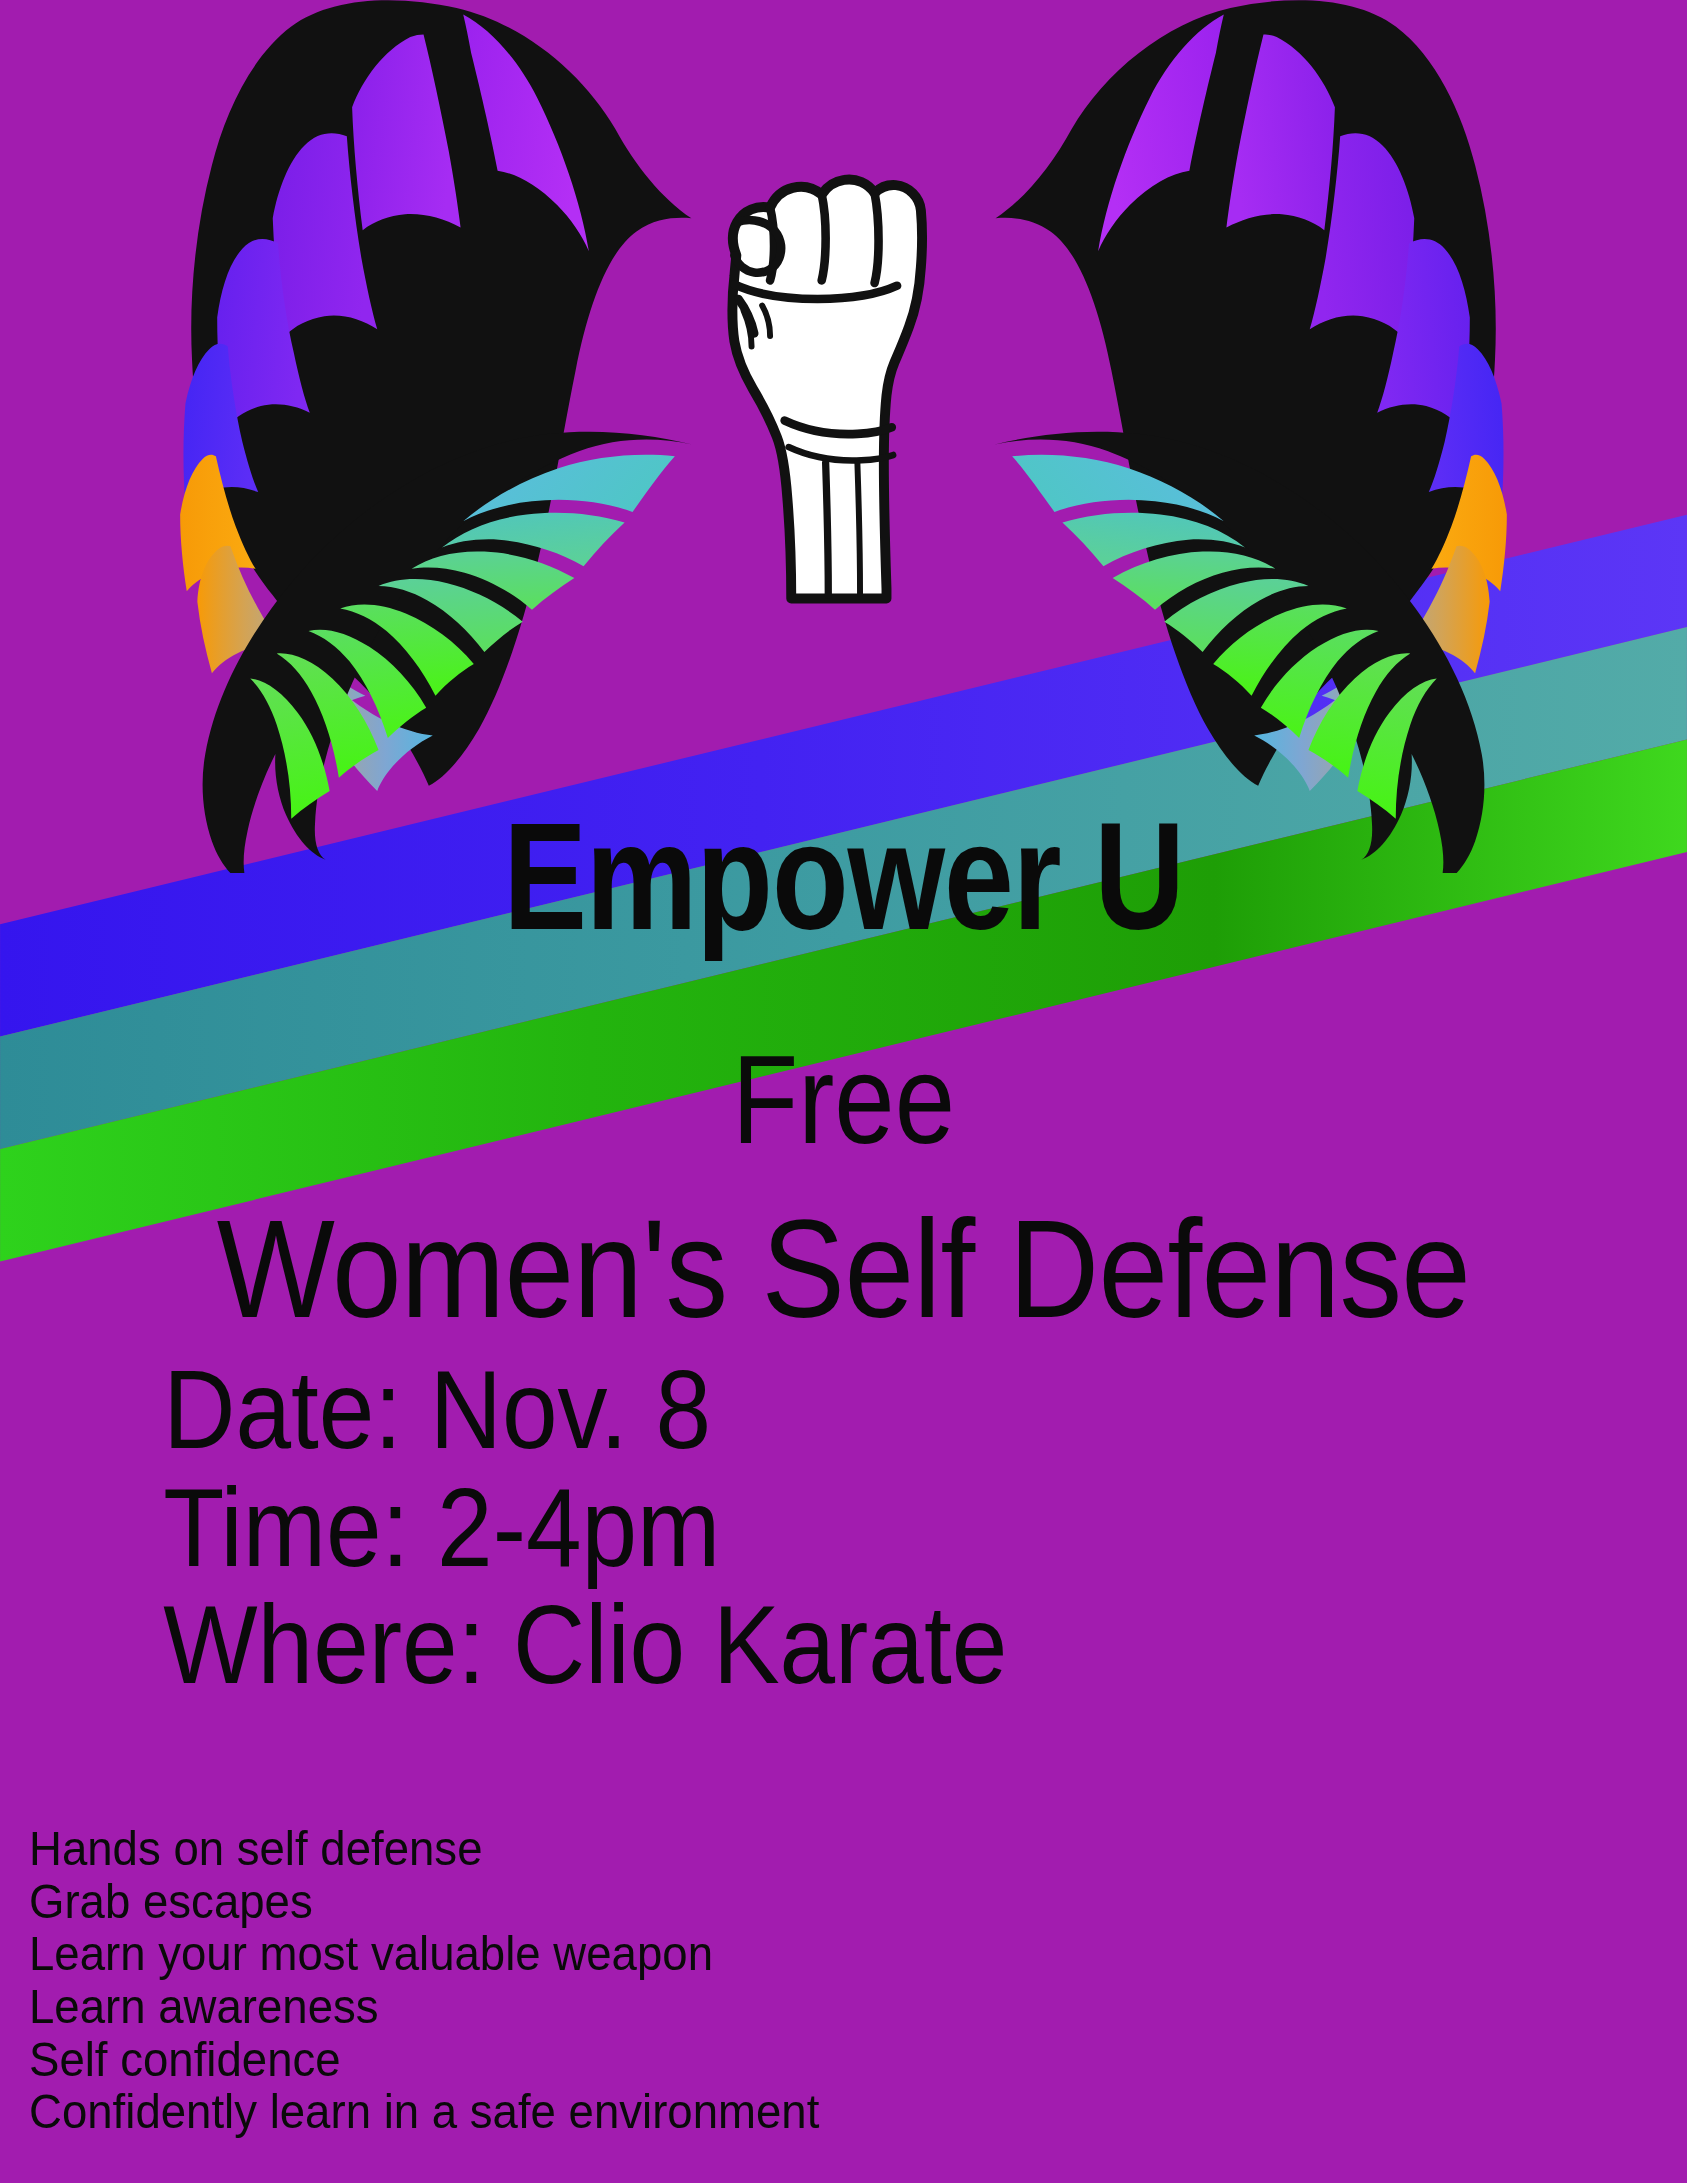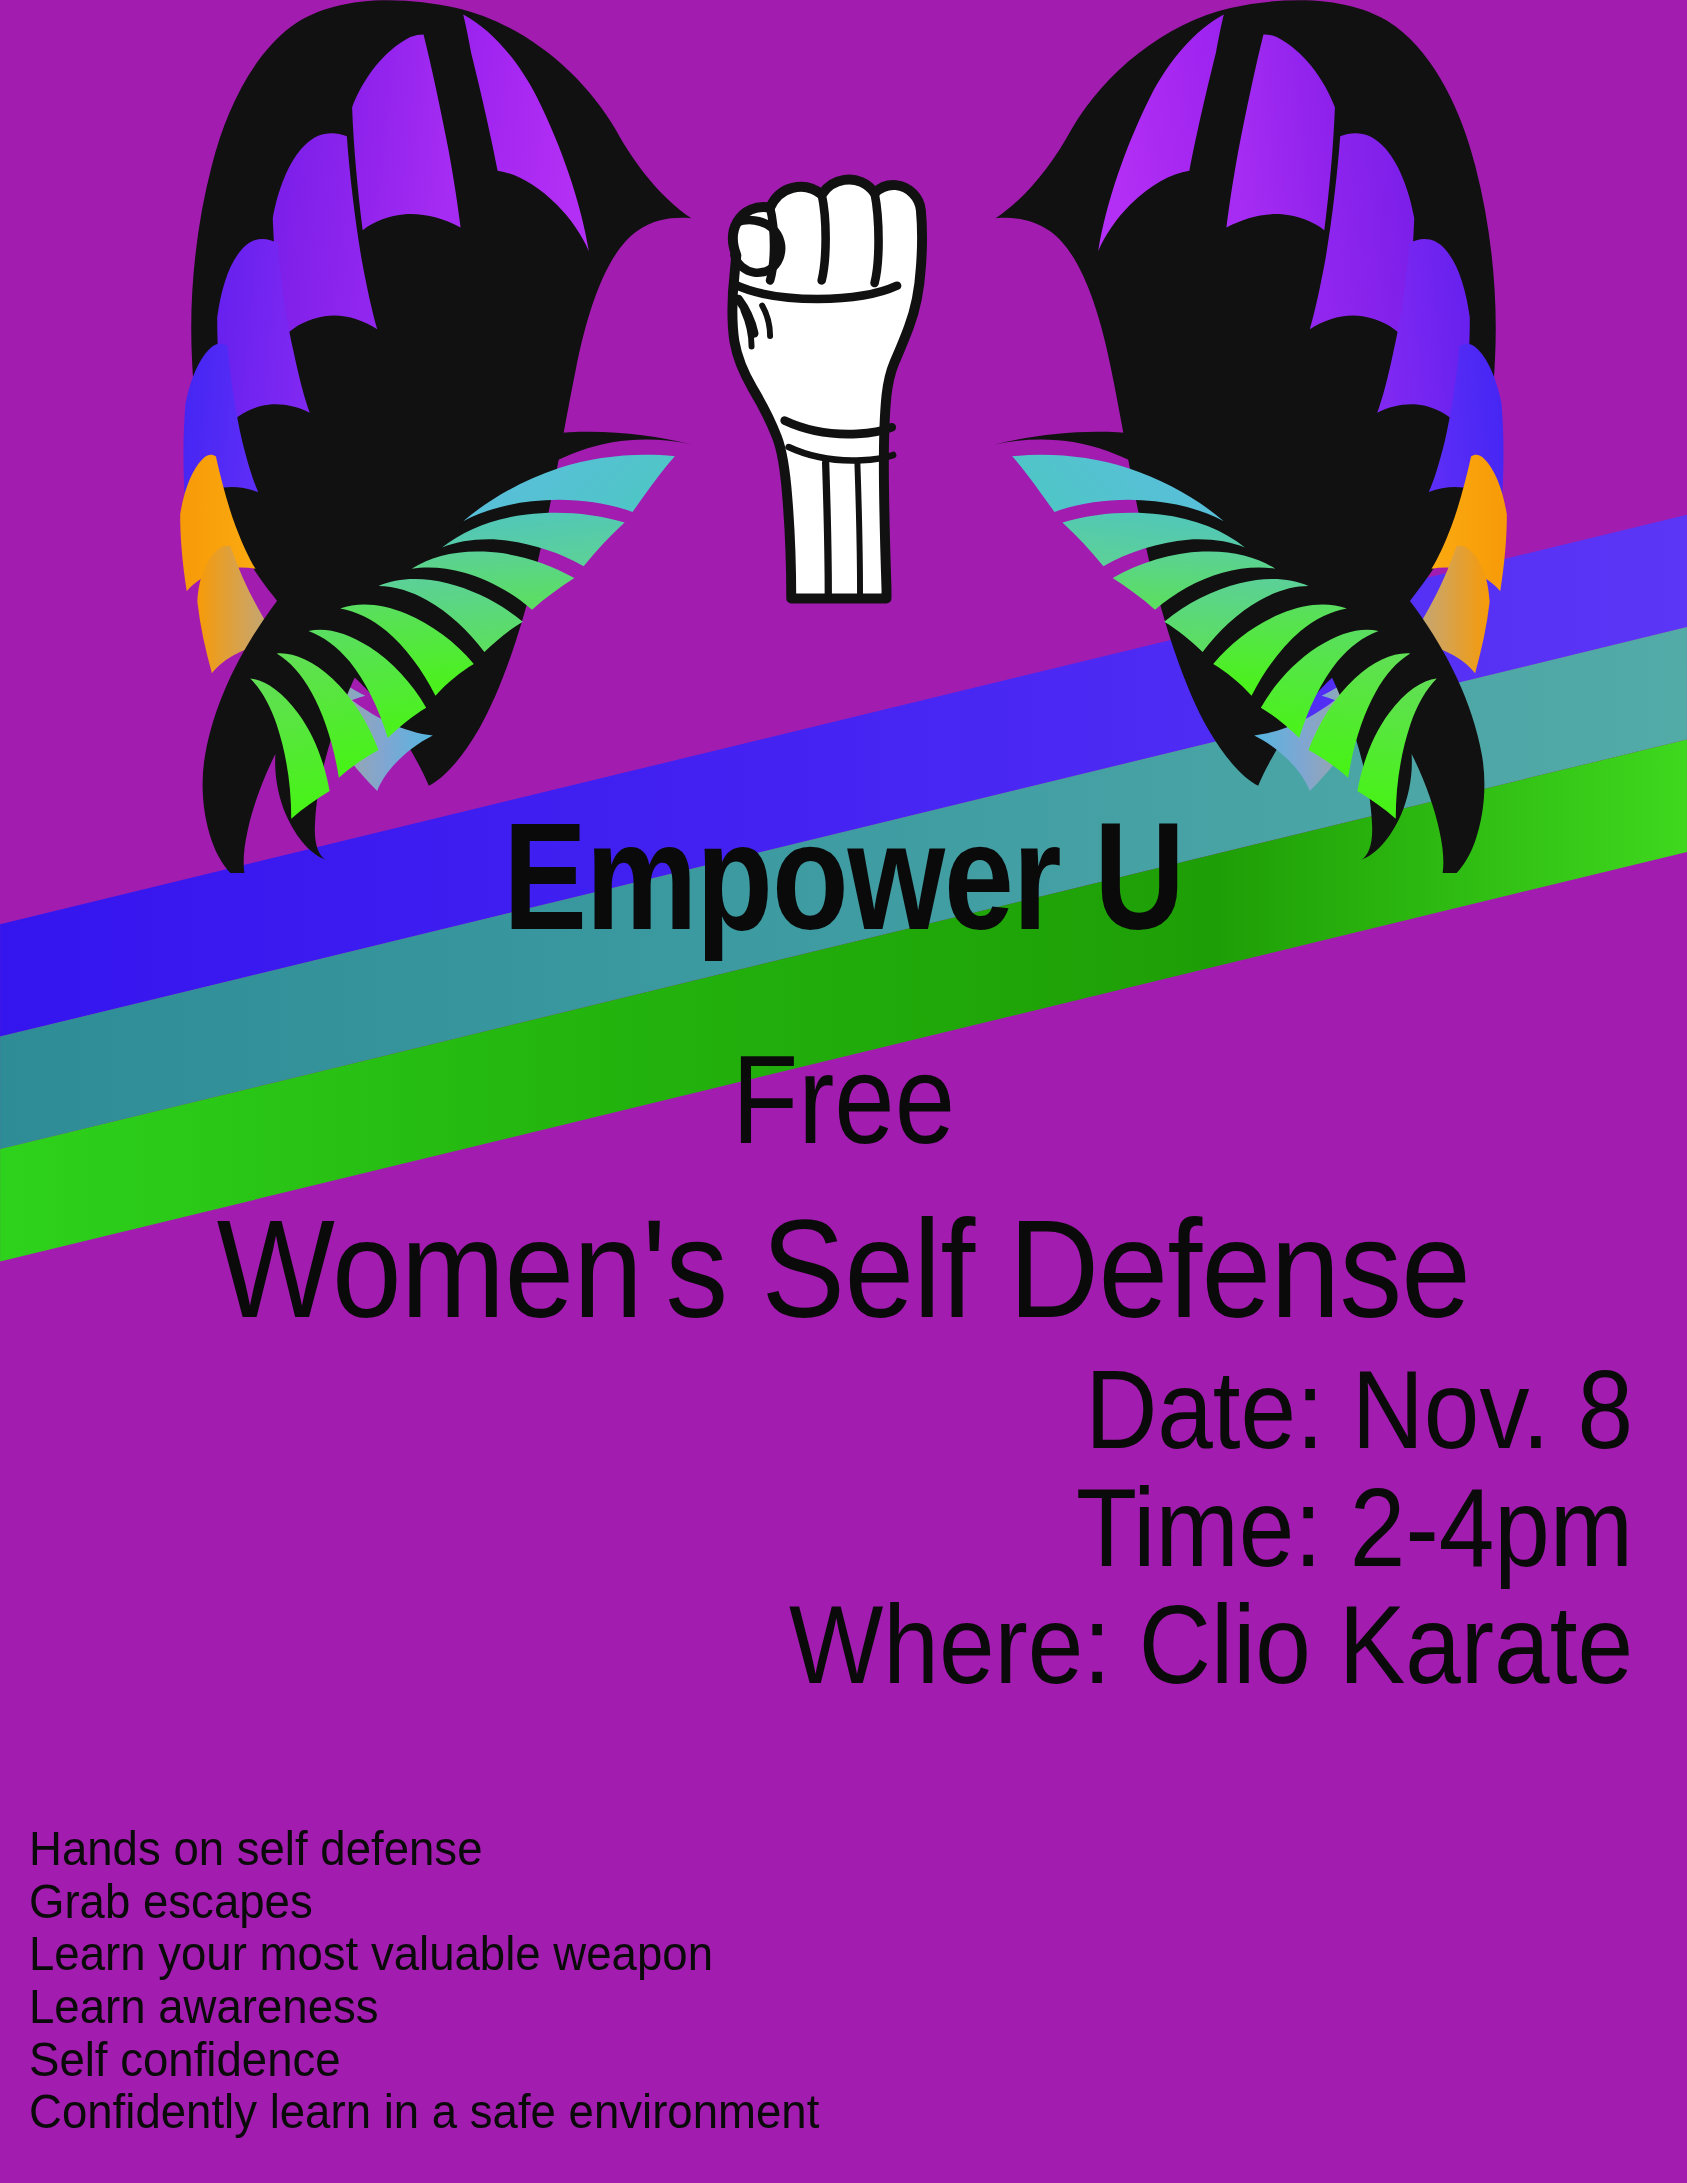--- a/index.html
+++ b/index.html
@@ -68,21 +68,21 @@
     font-weight:400;
     letter-spacing:-0.7px;
     transform:scaleX(0.90);
     transform-origin:50% 50%;
   }
 
   #details{
     position:absolute;
     left:0; right:54px;
     top:1352px;
-    text-align:right;
+    text-align:left;
   }
   #details .detail-line{
     font-size:111px;
     font-weight:400;
     color:#0a0a0a;
     line-height:1.06;
     white-space:nowrap;
     transform:scaleX(0.90);
     transform-origin:100% 50%;
   }

